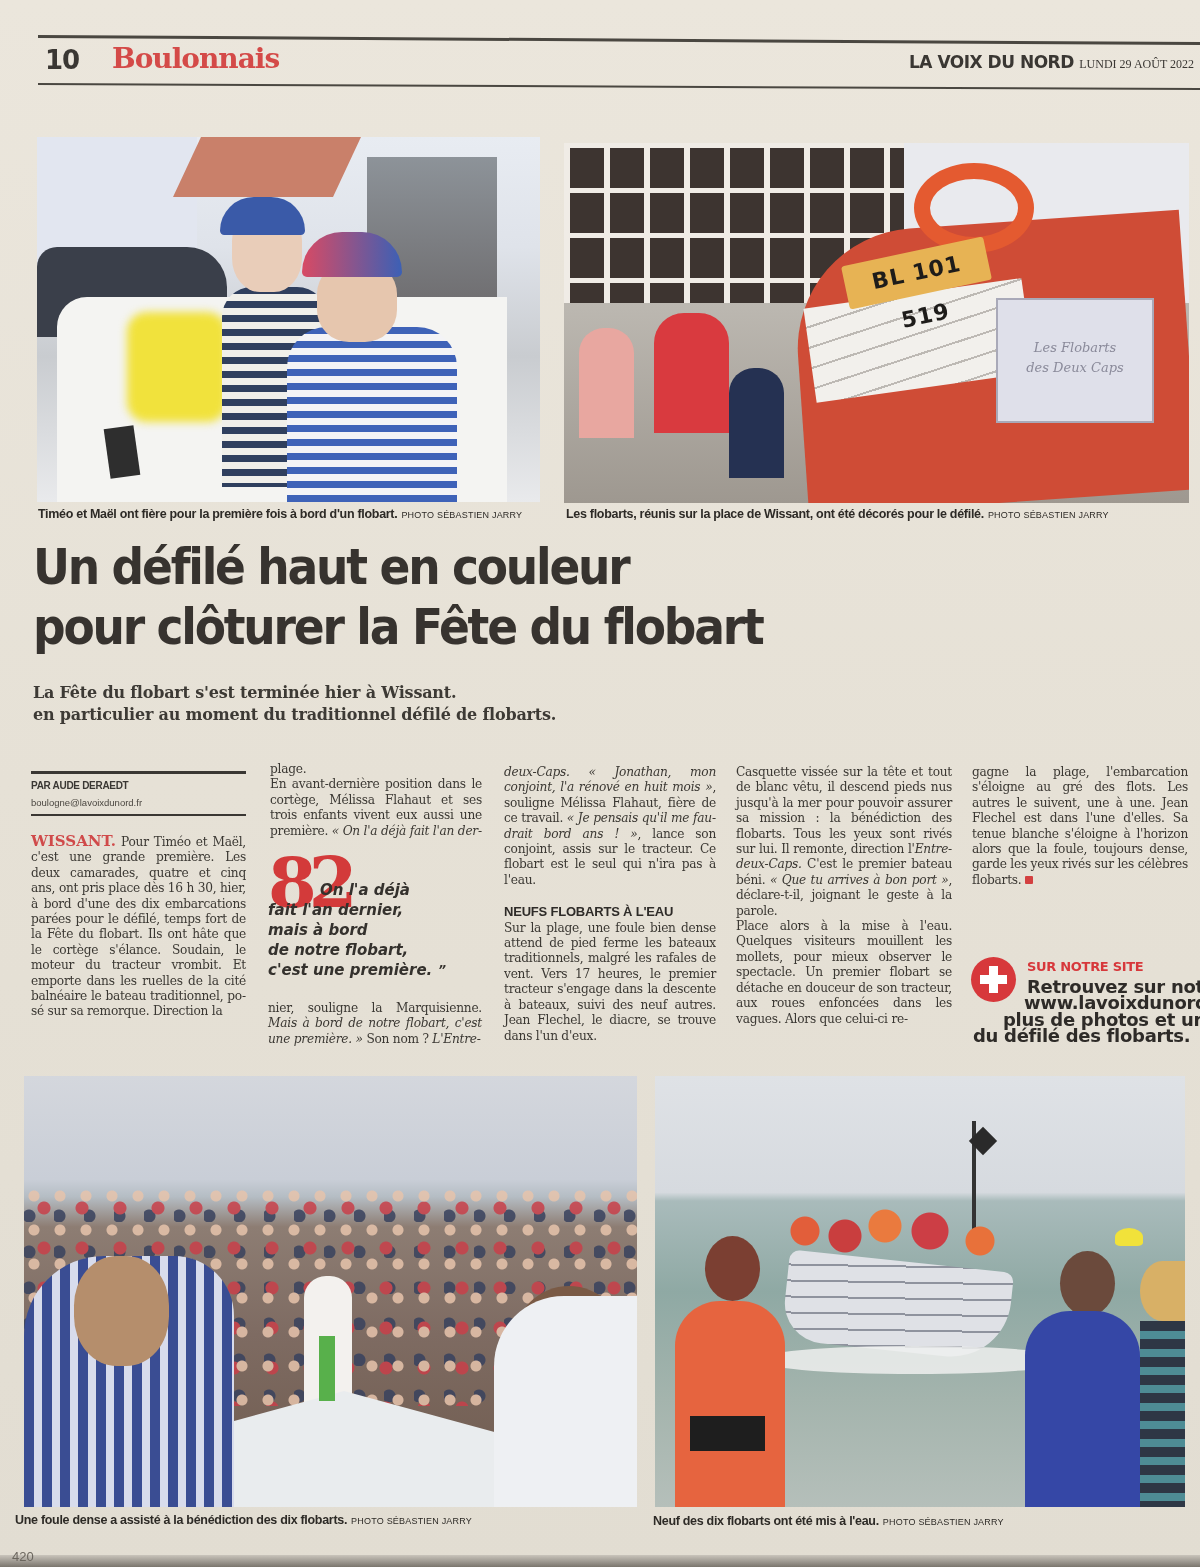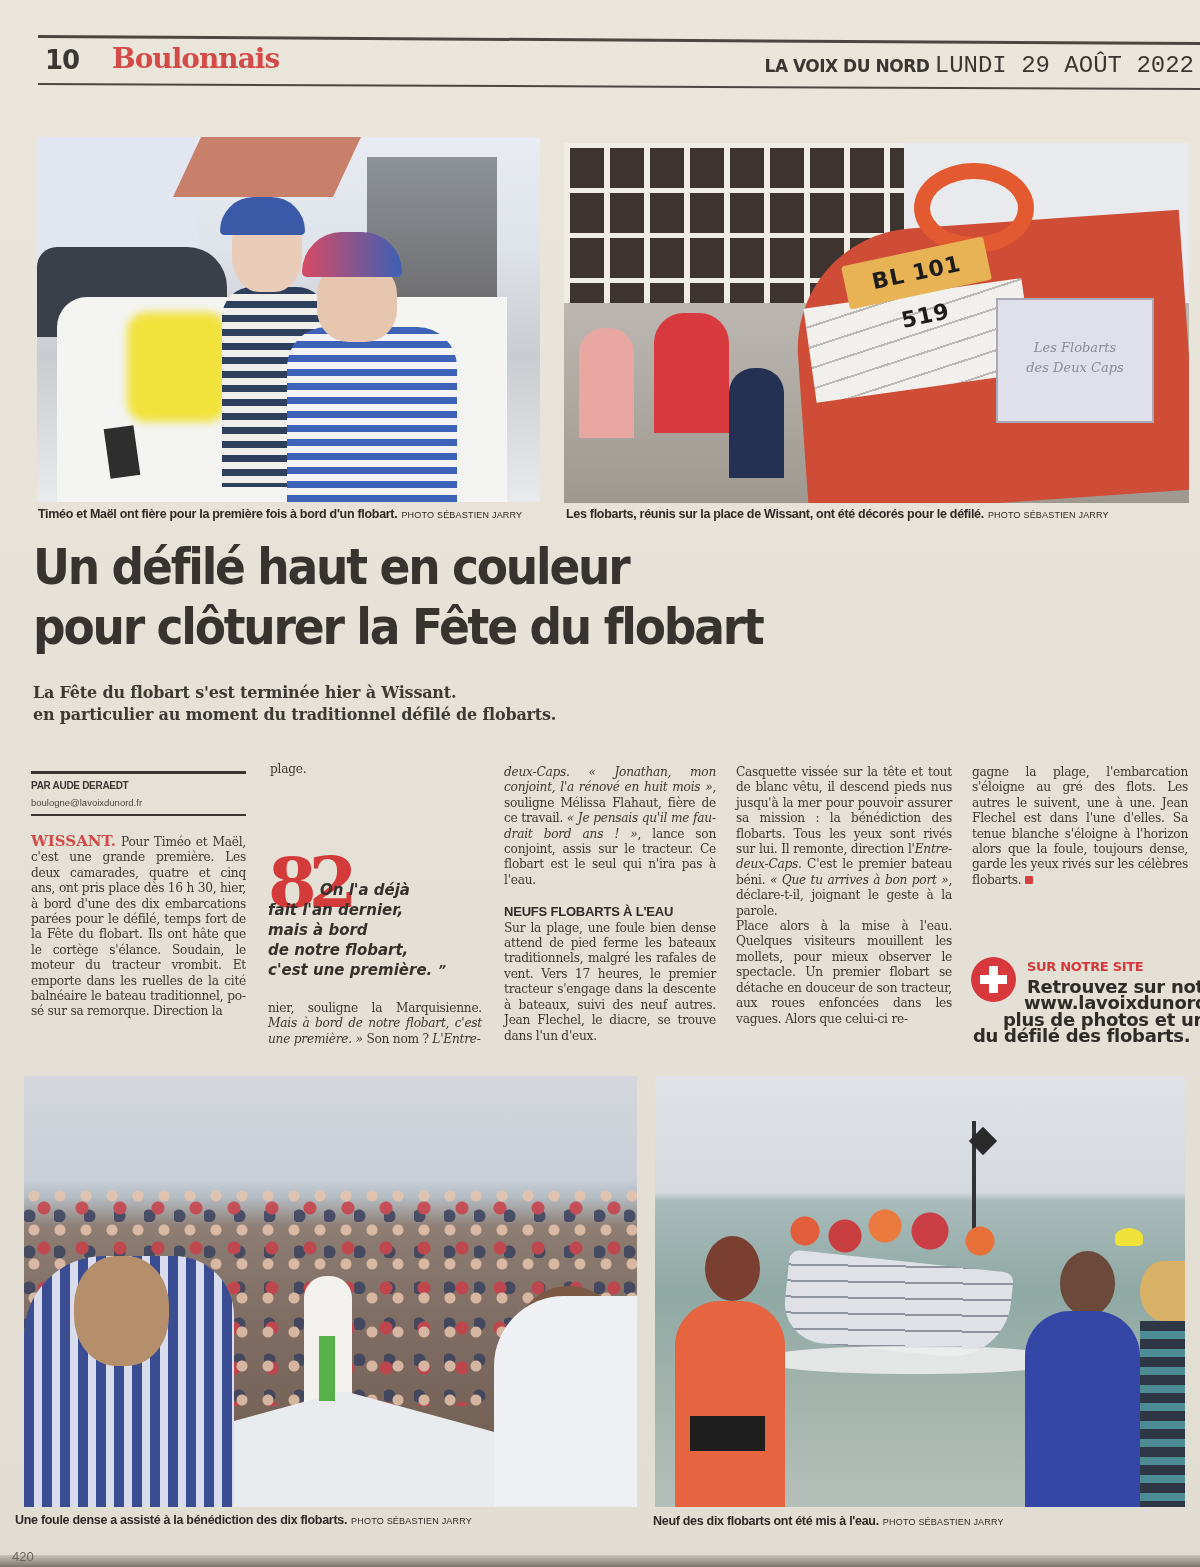--- a/index.html
+++ b/index.html
@@ -11,21 +11,21 @@
     font-family: "DejaVu Serif", serif;
   }
 
   
   .rule-top { position:absolute; left:38px; top:35px; width:1162px; height:3px; background:#4a4741; transform: rotate(0.35deg); transform-origin:left; }
   .rule-bot { position:absolute; left:38px; top:83px; width:1162px; height:2px; background:#4a4741; transform: rotate(0.25deg); transform-origin:left; }
   .page-num { position:absolute; left:45px; top:45px; font-family:"DejaVu Sans", sans-serif; font-weight:bold; font-size:26px; color:#3a3733; letter-spacing:-1px; }
   .section { position:absolute; left:112px; top:42px; font-family:"DejaVu Serif", serif; font-weight:bold; font-size:28px; color:#d44a48; letter-spacing:-1px; }
   .masthead { position:absolute; right:6px; top:52px; font-family:"DejaVu Sans", sans-serif; font-size:17px; color:#3a3733; white-space:nowrap; }
   .masthead b { font-weight:bold; letter-spacing:-0.5px; }
-  .masthead span.date { font-family:Liberation Mono, monospace; font-size:24px; }
+  .masthead span.date { font-family:Liberation Serif, serif; font-size:12px; }
 
   
   .photo { position:absolute; overflow:hidden; }
   .photo .layer { position:absolute; }
 
   
   #photo-kids { left:37px; top:137px; width:503px; height:365px;
     background: linear-gradient(180deg, #e8ecf2 0%, #dfe3ea 30%, #c9ccd0 60%, #e9eaec 100%); }
   #photo-kids .bldg-l { left:0; top:0; width:160px; height:180px; background:#e2e6f0; }
   #photo-kids .roof { left:150px; top:0; width:160px; height:60px; background:#c9806a; transform:skewX(-25deg); }
@@ -193,20 +193,21 @@
 <div class="byline-name">PAR AUDE DERAEDT</div>
 <div class="byline-email">boulogne@lavoixdunord.fr</div>
 <div class="byline-rule" style="top:814px; height:2px;"></div>
 
 <div class="col" style="left:31px; top:834px; width:215px;">
   <p><span class="dropword">WISSANT.</span><span> Pour Timéo et Maël, c'est une grande première. Les deux camarades, quatre et cinq ans, ont pris place dès 16 h 30, hier, à bord d'une des dix embarcations parées pour le défilé, temps fort de la Fête du flo­bart. Ils ont hâte que le cortège s'élance. Soudain, le moteur du tracteur vrombit. Et emporte dans les ruelles de la cité bal­néaire le bateau traditionnel, po­sé sur sa remorque. Direction la</span></p>
 </div>
 
 <div class="col" style="left:270px; top:762px; width:212px;">
   <p>plage.</p>
+  <p><span>En avant-dernière position dans le cortège, Mélissa Flahaut et ses trois enfants vivent eux aussi une première. </span><i>« On l'a déjà fait l'an der-</i></p>
 </div>
 
 <div class="quote-marks">82</div>
 <div class="quote">
   <span class="q1">On l'a déjà</span>
   <span style="display:block">fait l'an dernier,</span>
   <span style="display:block">mais à bord</span>
   <span style="display:block">de notre flobart,</span>
   <span style="display:block"><span>c'est une première.</span><span class="quote-close">”</span></span>
 </div>

